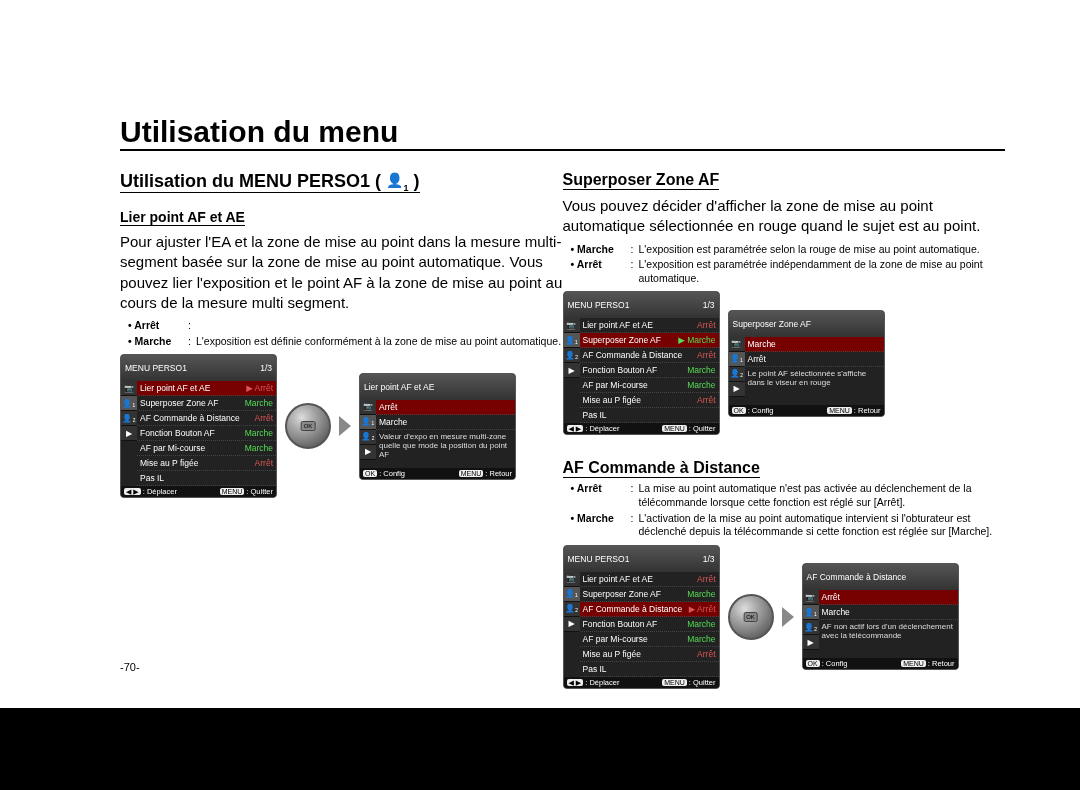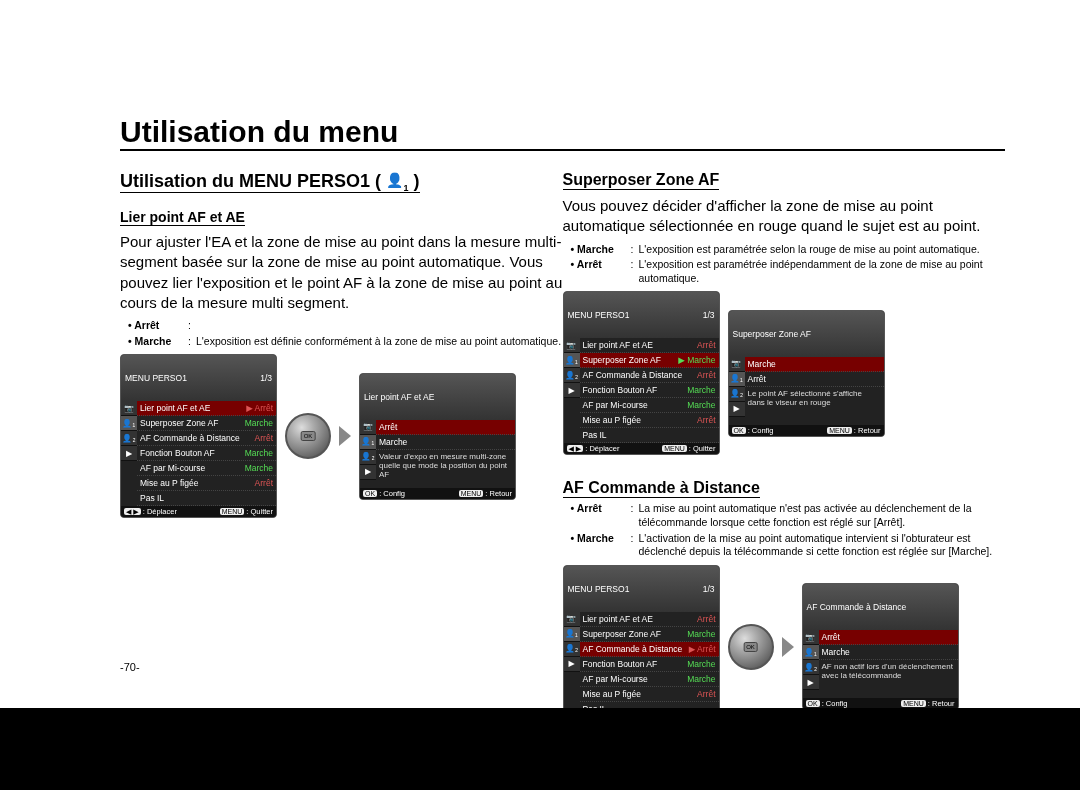--- a/index.html
+++ b/index.html
@@ -95,21 +95,21 @@
     width: 155px;
     border-radius: 4px;
     overflow: hidden;
     border: 1px solid #555;
     background: #222;
     font-size: 8.5px;
     color: #fff;
   }
   .menu .hdr {
     background: linear-gradient(#555, #333);
-    padding: 18px 4px;
+    padding: 8px 4px;
     display: flex;
     justify-content: space-between;
   }
   .menu .tabs {
     display: flex;
     flex-direction: column;
     float: left;
     width: 16px;
   }
   .menu .body-area {
@@ -377,21 +377,21 @@
                   <div>👤₂</div>
                   <div>▶</div>
                 </div>
     <div class="list">
                   <div class="it sel">
                     <span>Marche</span>
                   </div>
                   <div class="it ">
                     <span>Arrêt</span>
                   </div>
-                  <div class="help">Le point AF sélectionné s'affiche dans le viseur en rouge</div>
+                  <div class="help">Le point AF sélectionnée s'affiche dans le viseur en rouge</div>
                 </div>
   </div>
   <div class="ftr">
                 <span><span class="btn">OK</span>: Config</span>
                 <span><span class="btn">MENU</span>: Retour</span>
               </div>
             </div>
         </div>
       </div>
 

